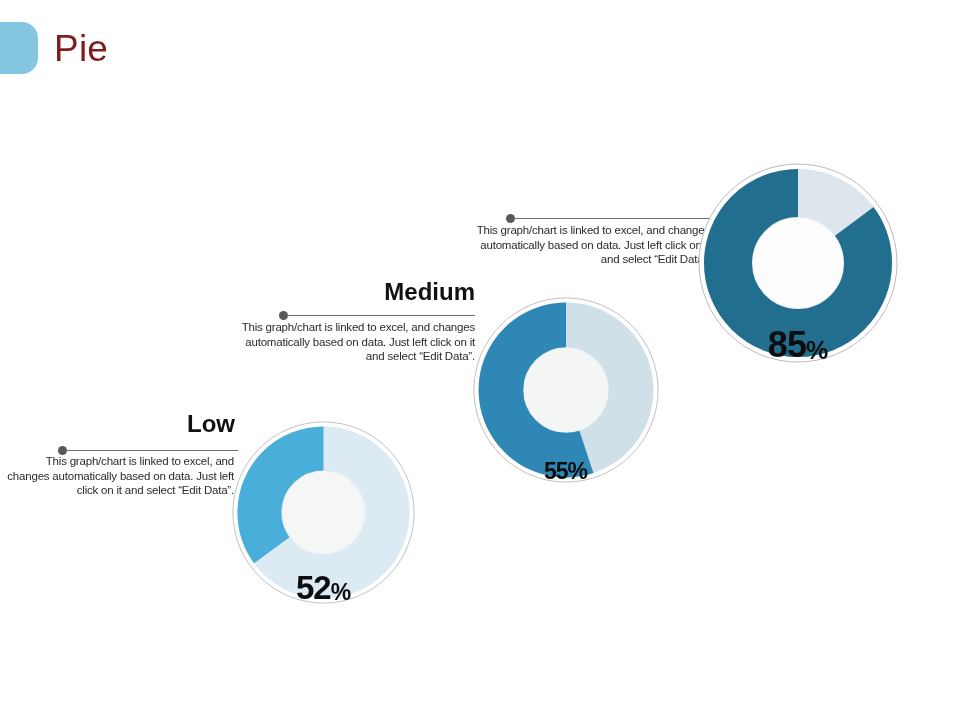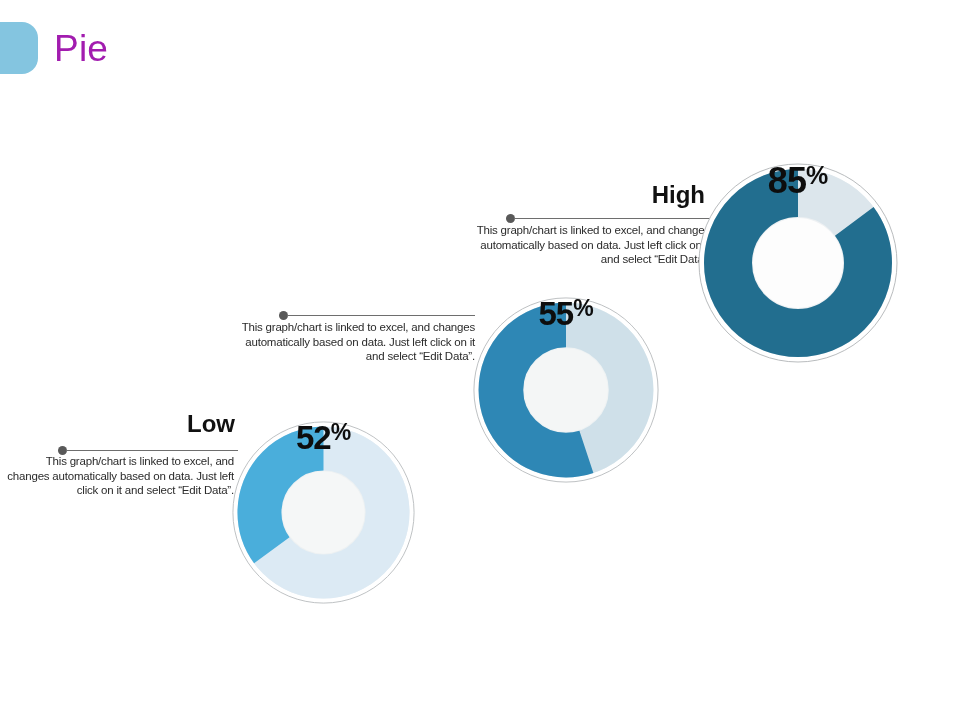--- a/index.html
+++ b/index.html
@@ -29,21 +29,21 @@
     height: 52px;
     background: #84c5e0;
     border-top-right-radius: 16px;
     border-bottom-right-radius: 16px;
     flex: none;
   }
   #title-text {
     margin-left: 16px;
     font-size: 37px;
     font-weight: 400;
-    color: #a21caf;
+    color: #7f1d1d;
     letter-spacing: 0.2px;
     line-height: 1;
     white-space: nowrap;
   }
 
   
   .chart-group {
     position: absolute;
   }
   .group-heading {
@@ -91,55 +91,54 @@
   .donut-wrap svg {
     display: block;
   }
   .donut-label {
     position: absolute;
     left: 0;
     top: 0;
     width: 100%;
     height: 100%;
     display: flex;
-    align-items: flex-start;
+    align-items: flex-end;
     justify-content: center;
     pointer-events: none;
   }
   .donut-value {
     font-weight: bold;
     color: #0d0d0d;
     line-height: 1;
     letter-spacing: -1px;
   }
   .donut-pct {
     font-weight: bold;
     color: #0d0d0d;
     line-height: 1;
   }
 
   
   .v-high  { font-size: 36px; }
   .p-high  { font-size: 25px; }
-  .v-medium{ font-size: 33px; }
+  .v-medium{ font-size: 23px; }
   .p-medium{ font-size: 23px; }
   .v-low   { font-size: 33px; }
   .p-low   { font-size: 23px; }
 </style>
 </head>
 <body>
 
 <div id="title-bar">
   <div id="title-accent"></div>
   <div id="title-text">Pie</div>
 </div>
 
 <div class="chart-group" id="group-high" style="left:0; top:0; width:960px; height:720px;">
 
-  <div class="group-heading" style="left:430px; top:183px; width:275px;">High</div>
 
   <div class="leader" style="left:506px; top:213px; width:204px;">
     <span class="leader-dot"></span>
     <span class="leader-line" style="width:196px;"></span>
   </div>
 
   <div class="group-desc" style="left:470px; top:223px; width:240px;">This graph/chart is linked to excel, and changes automatically based on data. Just left click on it and select “Edit Data”.</div>
 
   <div class="donut-wrap" style="left:698px; top:163px; width:200px; height:200px;">
     <svg width="200" height="200" viewBox="0 0 200 200">
@@ -151,20 +150,21 @@
     </svg>
     <div class="donut-label">
       <span class="donut-value v-high">85</span>
       <span class="donut-pct p-high">%</span>
     </div>
   </div>
 </div>
 
 <div class="chart-group" id="group-medium" style="left:0; top:0; width:960px; height:720px;">
 
+  <div class="group-heading" style="left:200px; top:280px; width:275px;">Medium</div>
 
   <div class="leader" style="left:279px; top:310px; width:196px;">
     <span class="leader-dot"></span>
     <span class="leader-line" style="width:188px;"></span>
   </div>
 
   <div class="group-desc" style="left:240px; top:320px; width:235px;">This graph/chart is linked to excel, and changes automatically based on data. Just left click on it and select “Edit Data”.</div>
 
   <div class="donut-wrap" style="left:473px; top:297px; width:186px; height:186px;">
     <svg width="186" height="186" viewBox="0 0 200 200">

